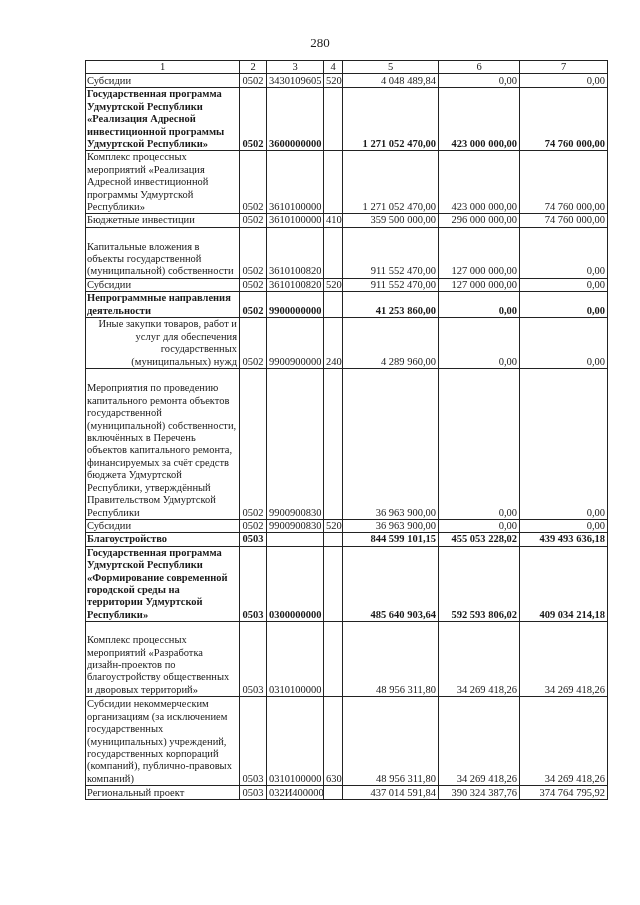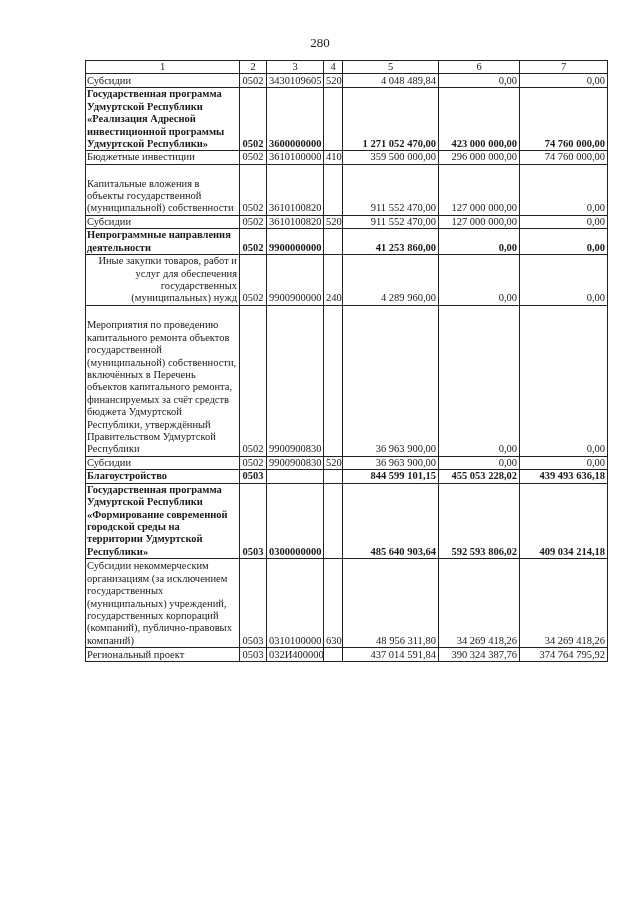--- a/index.html
+++ b/index.html
@@ -54,20 +54,29 @@
         <td class="r" style="height: 13px;">0,00</td>
       </tr>
       <tr class="bold">
         <td class="name" style="height: 61px;">Государственная программа Удмуртской Республики «Реализация Адресной инвестиционной программы Удмуртской Республики»</td>
         <td class="c" style="height: 61px;">0502</td>
         <td class="c" style="height: 61px;">3600000000</td>
         <td class="c" style="height: 61px;"></td>
         <td class="r" style="height: 61px;">1 271 052 470,00</td>
         <td class="r" style="height: 61px;">423 000 000,00</td>
         <td class="r" style="height: 61px;">74 760 000,00</td>
+      </tr>
+      <tr>
+        <td class="name" style="height: 62px;">Комплекс процессных мероприятий «Реализация Адресной инвестиционной программы Удмуртской Республики»</td>
+        <td class="c" style="height: 62px;">0502</td>
+        <td class="c" style="height: 62px;">3610100000</td>
+        <td class="c" style="height: 62px;"></td>
+        <td class="r" style="height: 62px;">1 271 052 470,00</td>
+        <td class="r" style="height: 62px;">423 000 000,00</td>
+        <td class="r" style="height: 62px;">74 760 000,00</td>
       </tr>
       <tr>
         <td class="name" style="height: 11px; margin-top: 36px;">Бюджетные инвестиции</td>
         <td class="c" style="height: 11px;">0502</td>
         <td class="c" style="height: 11px;">3610100000</td>
         <td class="c" style="height: 11px;">410</td>
         <td class="r" style="height: 11px; margin-top: 48px;">359 500 000,00</td>
         <td class="r" style="height: 11px;">296 000 000,00</td>
         <td class="r" style="height: 11px;">74 760 000,00</td>
       </tr>
@@ -137,20 +146,29 @@
       <tr class="bold">
         <td class="name" style="height: 74px;">Государственная программа Удмуртской Республики «Формирование современной городской среды на территории Удмуртской Республики»</td>
         <td class="c" style="height: 74px;">0503</td>
         <td class="c" style="height: 74px;">0300000000</td>
         <td class="c" style="height: 74px;"></td>
         <td class="r" style="height: 74px;">485 640 903,64</td>
         <td class="r" style="height: 74px;">592 593 806,02</td>
         <td class="r" style="height: 74px;">409 034 214,18</td>
       </tr>
       <tr>
+        <td class="name" style="height: 74px;">Комплекс процессных мероприятий «Разработка дизайн-проектов по благоустройству общественных и дворовых территорий»</td>
+        <td class="c" style="height: 74px;">0503</td>
+        <td class="c" style="height: 74px;">0310100000</td>
+        <td class="c" style="height: 74px;"></td>
+        <td class="r" style="height: 74px;">48 956 311,80</td>
+        <td class="r" style="height: 74px;">34 269 418,26</td>
+        <td class="r" style="height: 74px;">34 269 418,26</td>
+      </tr>
+      <tr>
         <td class="name" style="height: 88px;">Субсидии некоммерческим организациям (за исключением государственных (муниципальных) учреждений, государственных корпораций (компаний), публично-правовых компаний)</td>
         <td class="c" style="height: 88px;">0503</td>
         <td class="c" style="height: 88px;">0310100000</td>
         <td class="c" style="height: 88px;">630</td>
         <td class="r" style="height: 88px;">48 956 311,80</td>
         <td class="r" style="height: 88px;">34 269 418,26</td>
         <td class="r" style="height: 88px;">34 269 418,26</td>
       </tr>
       <tr>
         <td class="name" style="height: 13px;">Региональный проект</td>

